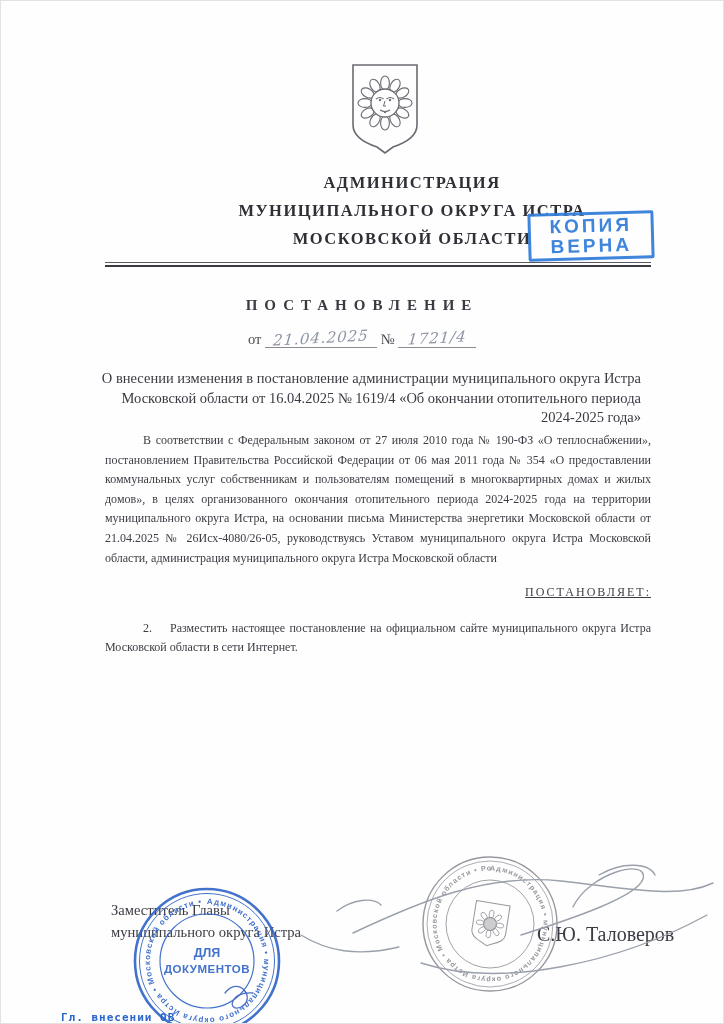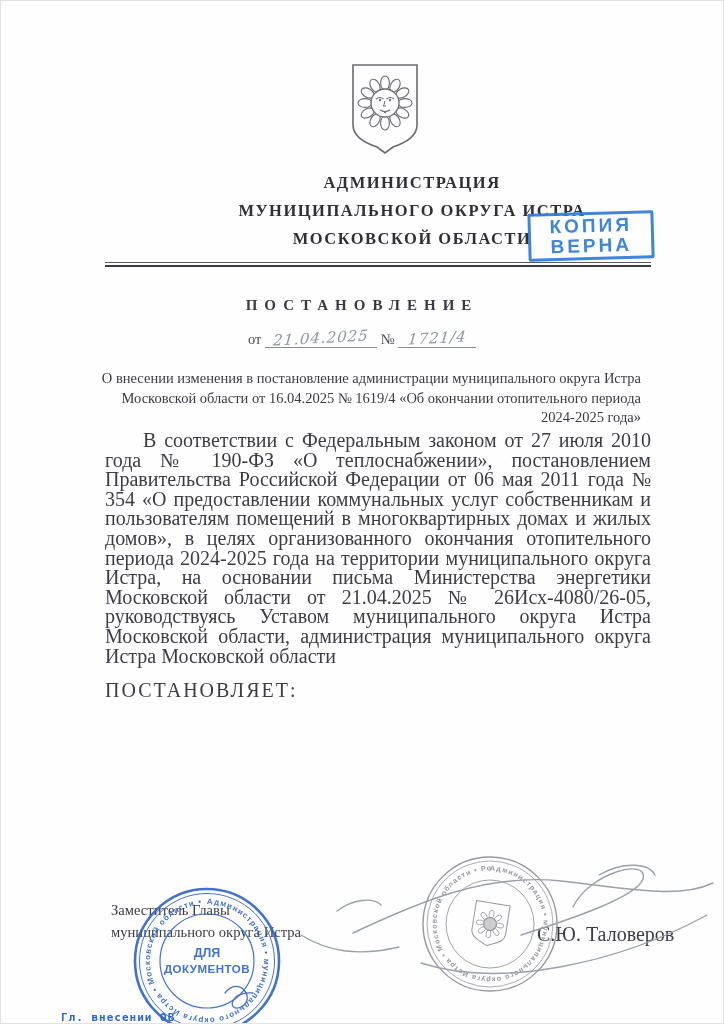--- a/index.html
+++ b/index.html
@@ -67,26 +67,26 @@
   .blank-date{width:112px;}
   .blank-num{width:78px;}
   
   .doc-title{
     position:absolute;left:100px;top:368px;width:540px;
     text-align:right;font-size:14.5px;line-height:19.5px;color:#3a3a42;
   }
   
   .content{
     position:absolute;left:104px;top:430px;width:546px;
-    font-size:20px;line-height:19.6px;text-align:justify;color:#3c3c44;
+    font-size:12px;line-height:19.6px;text-align:justify;color:#3c3c44;
   }
   .content p{margin:0;text-indent:38px;}
   .resolves{
-    text-align:left;text-indent:0 !important;
-    letter-spacing:2px;margin:15px 0 16px 0 !important;
+    text-align:right;text-indent:0 !important;
+    letter-spacing:2px;margin:15px 0 16px 0 !important;text-decoration:underline;
   }
   
   .sig-position{
     position:absolute;left:110px;top:898px;
     font-size:14.6px;line-height:22px;color:#3c3c44;
   }
   .sig-name{
     position:absolute;left:536px;top:922px;
     font-size:20px;color:#3c3c44;
   }
@@ -158,20 +158,21 @@
     <span class="blank blank-date"><span class="hand">21.04.2025</span></span>
     <span>№</span>
     <span class="blank blank-num"><span class="hand">1721/4</span></span>
   </div>
 
   <div class="doc-title">О внесении изменения в постановление администрации муниципального округа Истра Московской области от 16.04.2025 № 1619/4 «Об окончании отопительного периода 2024-2025 года»</div>
 
   <div class="content">
     <p>В соответствии с Федеральным законом от 27 июля 2010 года № 190-ФЗ «О теплоснабжении», постановлением Правительства Российской Федерации от 06 мая 2011 года № 354 «О предоставлении коммунальных услуг собственникам и пользователям помещений в многоквартирных домах и жилых домов», в целях организованного окончания отопительного периода 2024-2025 года на территории муниципального округа Истра, на основании письма Министерства энергетики Московской области от 21.04.2025 № 26Исх-4080/26-05, руководствуясь Уставом муниципального округа Истра Московской области, администрация муниципального округа Истра Московской области</p>
     <p class="resolves">ПОСТАНОВЛЯЕТ:</p>
+    <p>2.  Разместить настоящее постановление на официальном сайте муниципального округа Истра Московской области в сети Интернет.</p>
   </div>
 
   <div class="sig-position">
     <div>Заместитель Главы</div>
     <div>муниципального округа Истра</div>
   </div>
   <div class="sig-name">С.Ю. Таловеров</div>
 
   <svg class="stamp-grey" viewBox="0 0 142 142">
     <g stroke="#85858e" fill="none">

